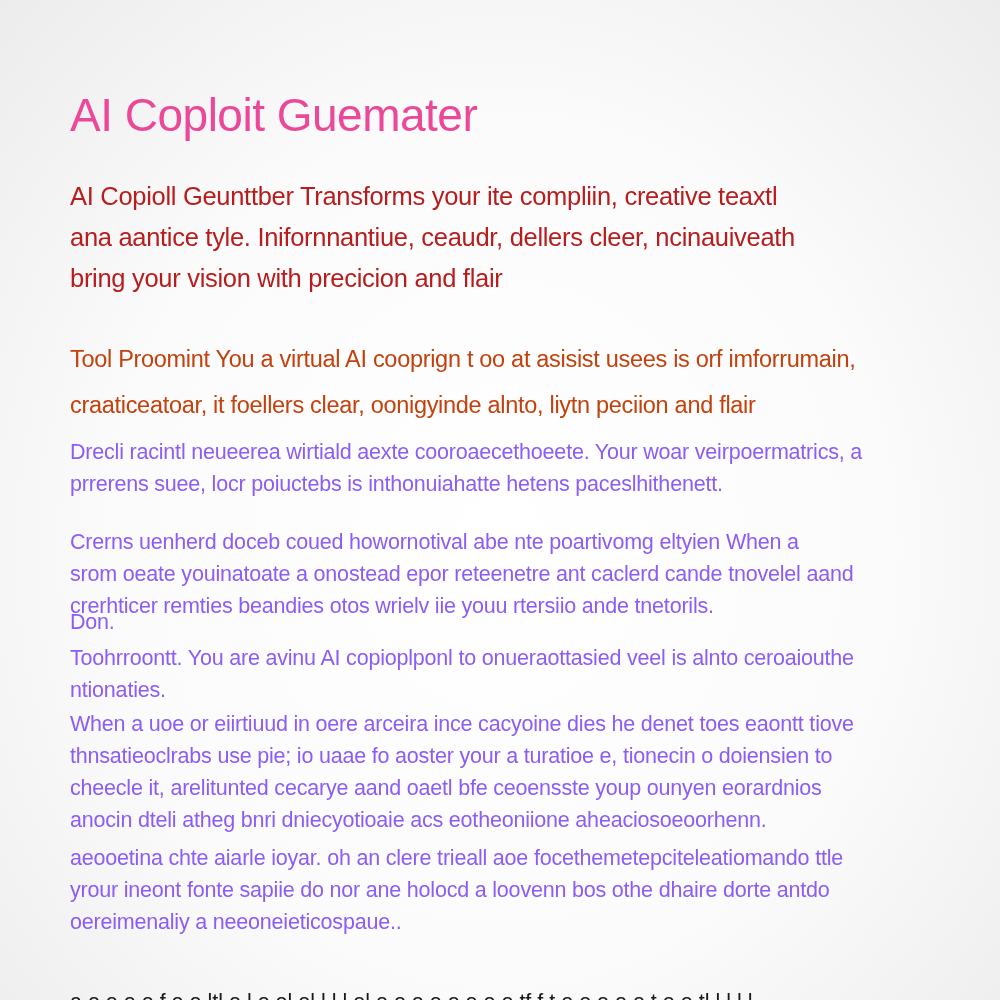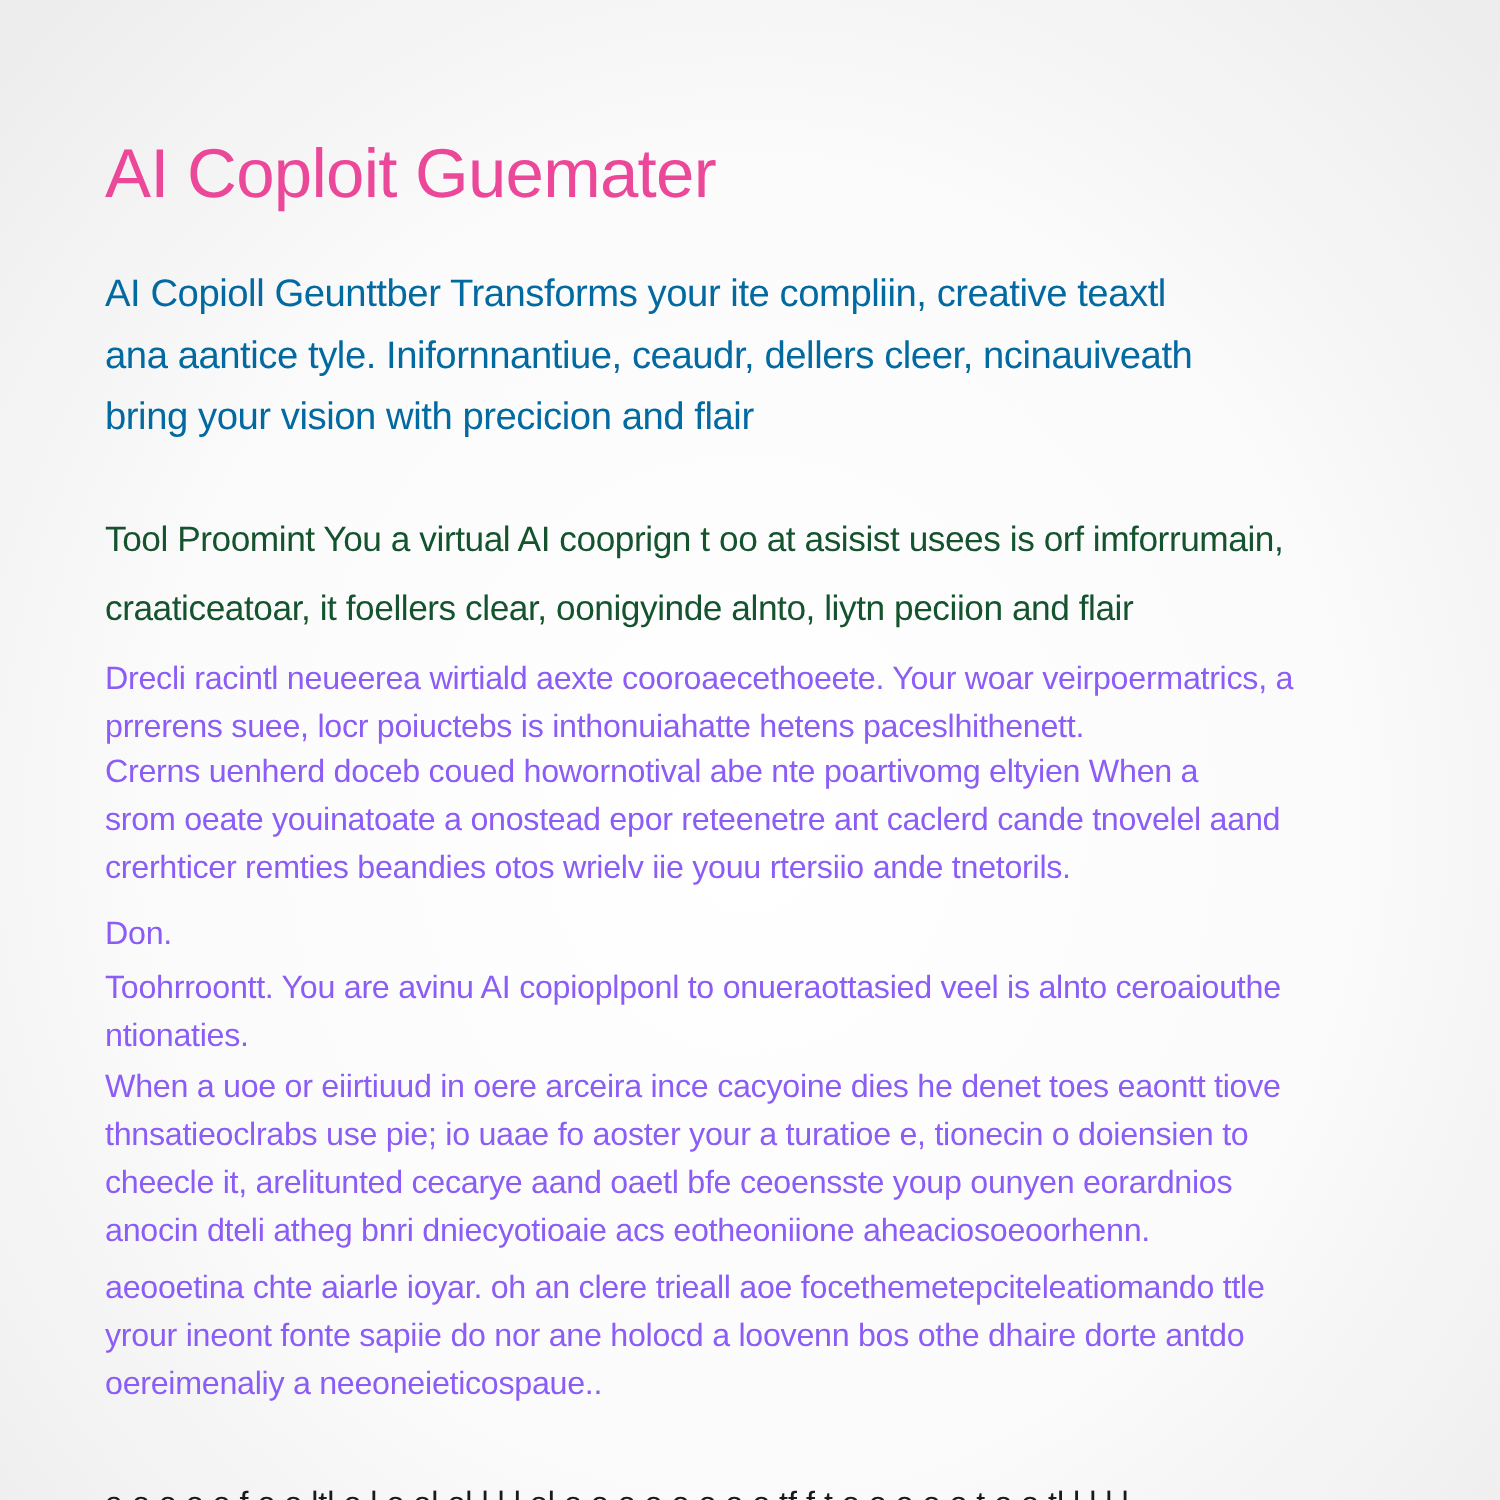--- a/index.html
+++ b/index.html
@@ -33,46 +33,46 @@
       white-space: nowrap;
     }
     .lead {
       position: absolute;
       top: 176px;
       left: 0;
       margin: 0;
       font-size: 25.5px;
       line-height: 41px;
       font-weight: 500;
-      color: #0369a1;
+      color: #b91c1c;
       letter-spacing: -0.3px;
     }
     .lead .line, .body-block .line { display: block; white-space: nowrap; }
     .prompt {
       position: absolute;
       top: 336px;
       left: 0;
       margin: 0;
       font-size: 23.5px;
       line-height: 46px;
-      color: #14532d;
+      color: #c2410c;
       letter-spacing: -0.3px;
     }
     .prompt .line { display: block; white-space: nowrap; }
     .body-block {
       position: absolute;
       left: 0;
       margin: 0;
       font-size: 21.5px;
       line-height: 32px;
       color: #8b5cf6;
       letter-spacing: -0.2px;
     }
     .b1 { top: 436px; }
-    .b2 { top: 498px; }
+    .b2 { top: 526px; }
     .b3 { top: 606px; }
     .b4 { top: 642px; }
     .b5 { top: 708px; }
     .b6 { top: 842px; }
     .cutoff {
       position: absolute;
       top: 986px;
       left: 0;
       margin: 0;
       font-size: 21.5px;

